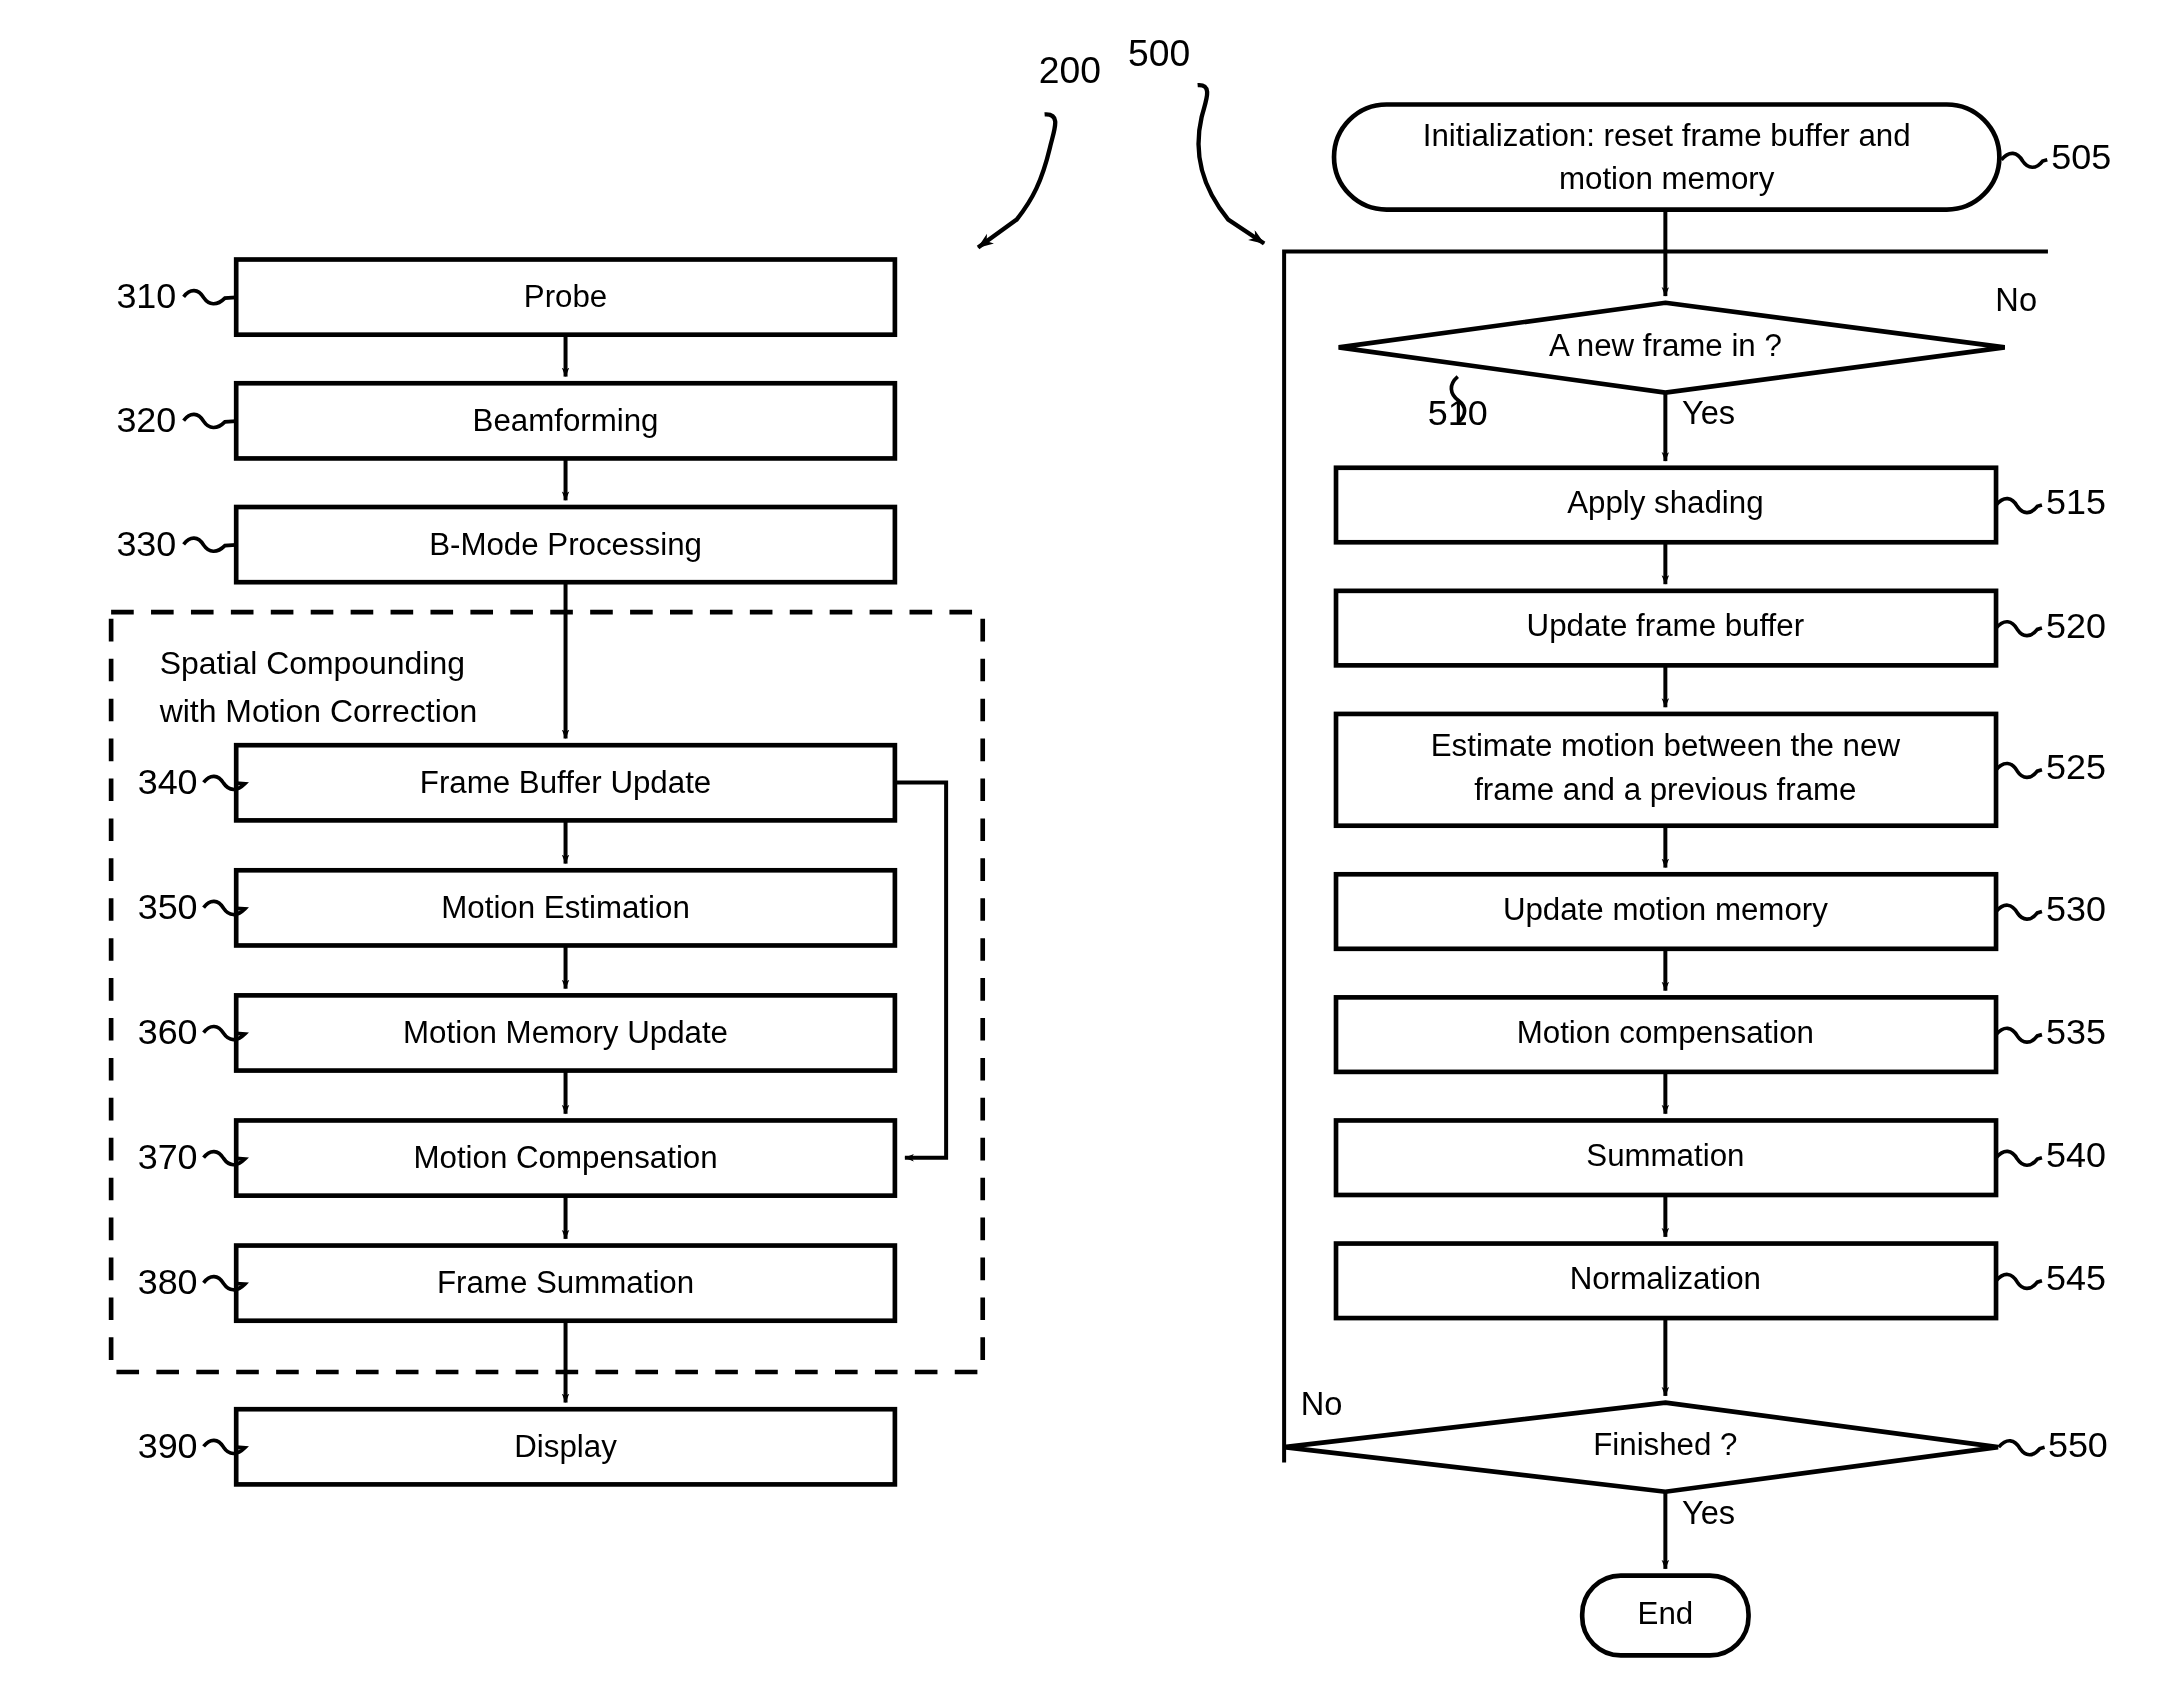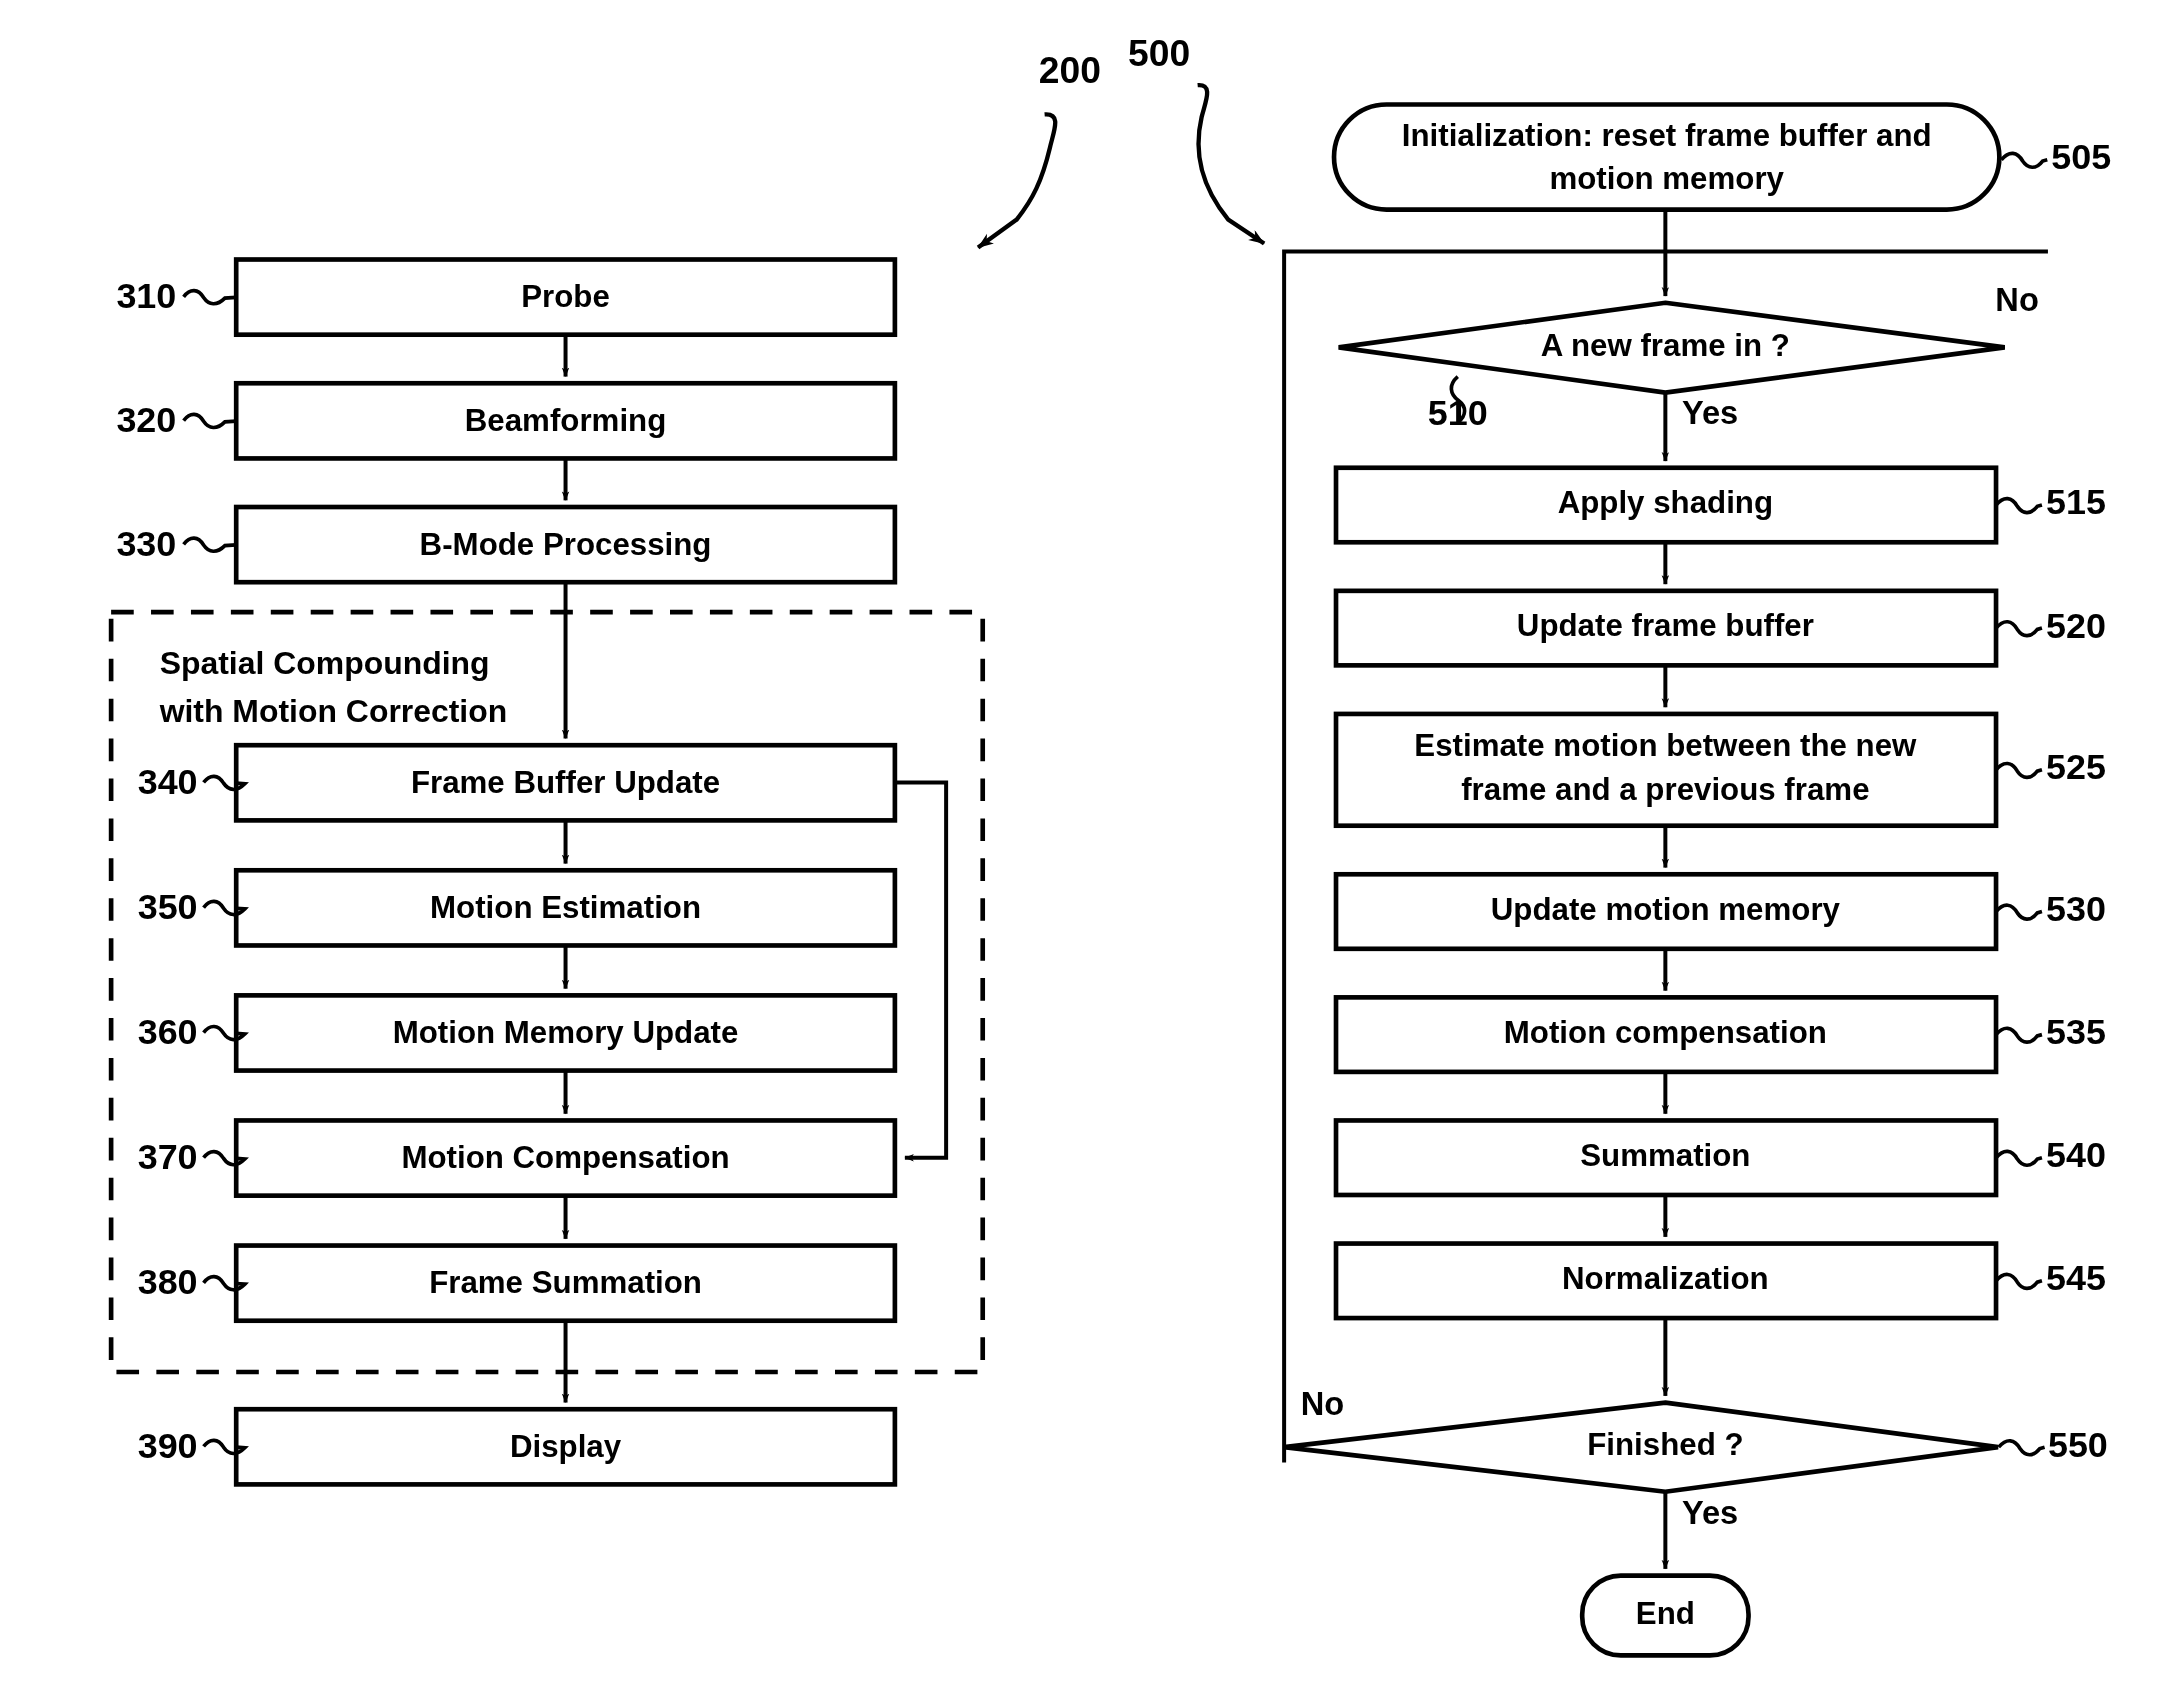--- a/index.html
+++ b/index.html
@@ -10,21 +10,20 @@
   }
   body {
     font-family: "Liberation Sans", sans-serif;
   }
   #page {
     position: relative;
     width: 2183px;
     height: 1698px;
     background: #ffffff;
     overflow: hidden;
-    font-weight: bold;
   }
   #page svg {
     position: absolute;
     top: 0;
     left: 0;
     width: 2183px;
     height: 1698px;
   }
   .shape {
     fill: #ffffff;

